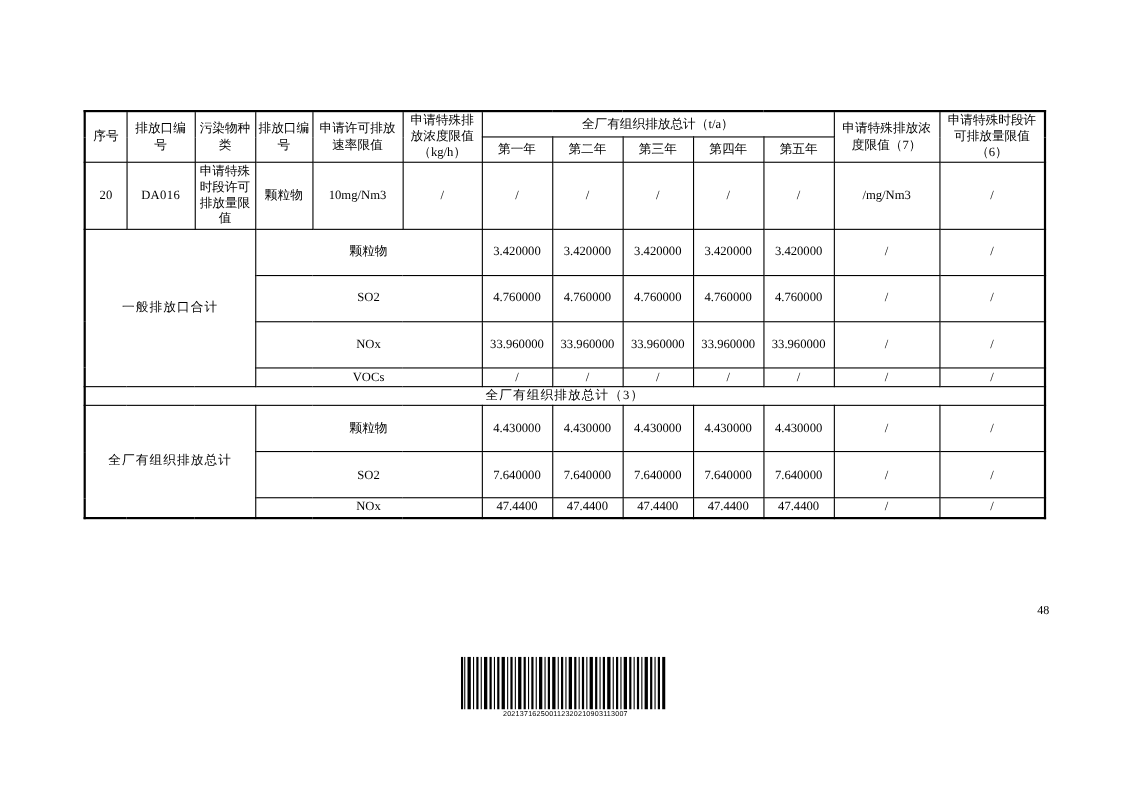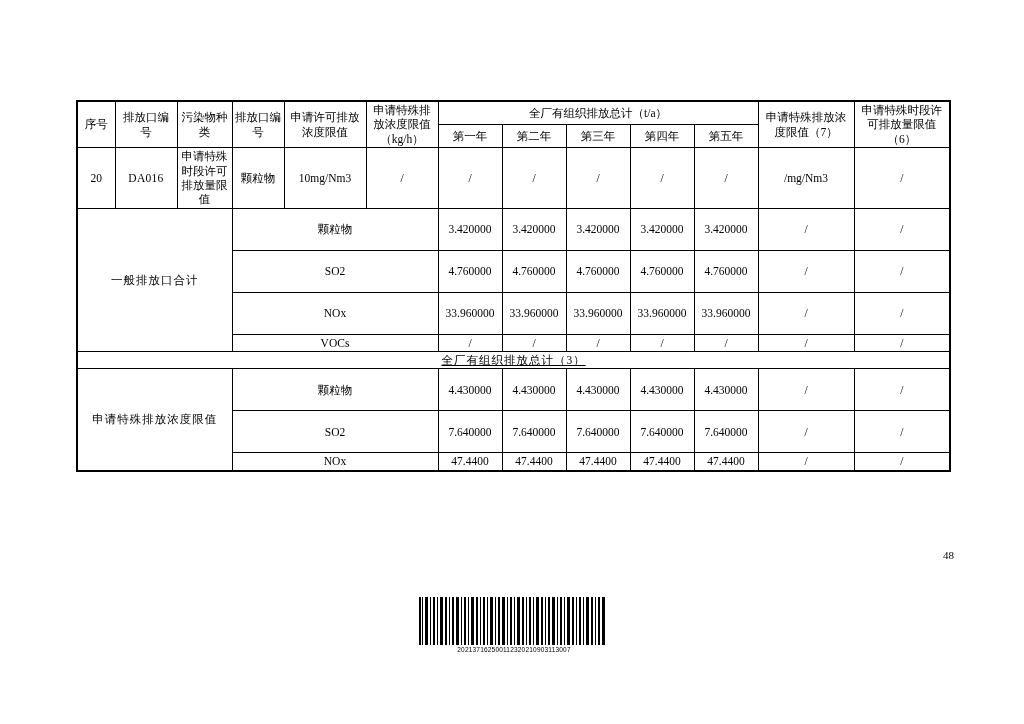--- a/index.html
+++ b/index.html
@@ -55,21 +55,20 @@
   }
   .vals {
     font-size: 11.5px;
   }
   .slash {
     font-size: 12px;
   }
   .bold-line {
     font-weight: bold;
     font-size: 13px;
-    text-decoration: underline;
     letter-spacing: 1px;
   }
   .tall {
     height: 42px;
   }
   .rowlabel {
     font-size: 12.5px;
     letter-spacing: 1px;
   }
   .sub {
@@ -128,21 +127,21 @@
         <col style="width:96px">
         <col style="width:96px">
       </colgroup>
 
       <tbody>
           <tr class="hdr">
         <td rowspan="2">序号</td>
         <td rowspan="2" class="cell-wrap">排放口编号</td>
         <td rowspan="2" class="cell-wrap">污染物种类</td>
         <td rowspan="2" class="cell-wrap">排放口编号</td>
-        <td rowspan="2" class="cell-wrap">申请许可排放浓度限值</td>
+        <td rowspan="2" class="cell-wrap">申请许可排放速率限值</td>
         <td rowspan="2" class="cell-wrap">申请特殊排放浓度限值（kg/h）</td>
         <td colspan="5">全厂有组织排放总计（t/a）</td>
         <td rowspan="2" class="cell-wrap">申请特殊排放浓度限值（7）</td>
         <td rowspan="2" class="cell-wrap">申请特殊时段许可排放量限值（6）</td>
       </tr>
       <tr class="hdr">
         <td>第一年</td>
         <td>第二年</td>
         <td>第三年</td>
         <td>第四年</td>
@@ -205,21 +204,21 @@
         <td class="slash">/</td>
         <td class="slash">/</td>
         <td class="slash">/</td>
       </tr>
 
       <tr>
         <td colspan="13" class="bold-line">全厂有组织排放总计（3）</td>
       </tr>
 
       <tr class="tall">
-        <td colspan="3" rowspan="3" class="rowlabel">申请特殊排放浓度限值</td>
+        <td colspan="3" rowspan="3" class="rowlabel">全厂有组织排放总计</td>
         <td colspan="3" class="sub">颗粒物</td>
         <td class="vals cell-wrap">4.430000</td>
         <td class="vals cell-wrap">4.430000</td>
         <td class="vals cell-wrap">4.430000</td>
         <td class="vals cell-wrap">4.430000</td>
         <td class="vals cell-wrap">4.430000</td>
         <td class="slash">/</td>
         <td class="slash">/</td>
       </tr>
       <tr class="tall">

